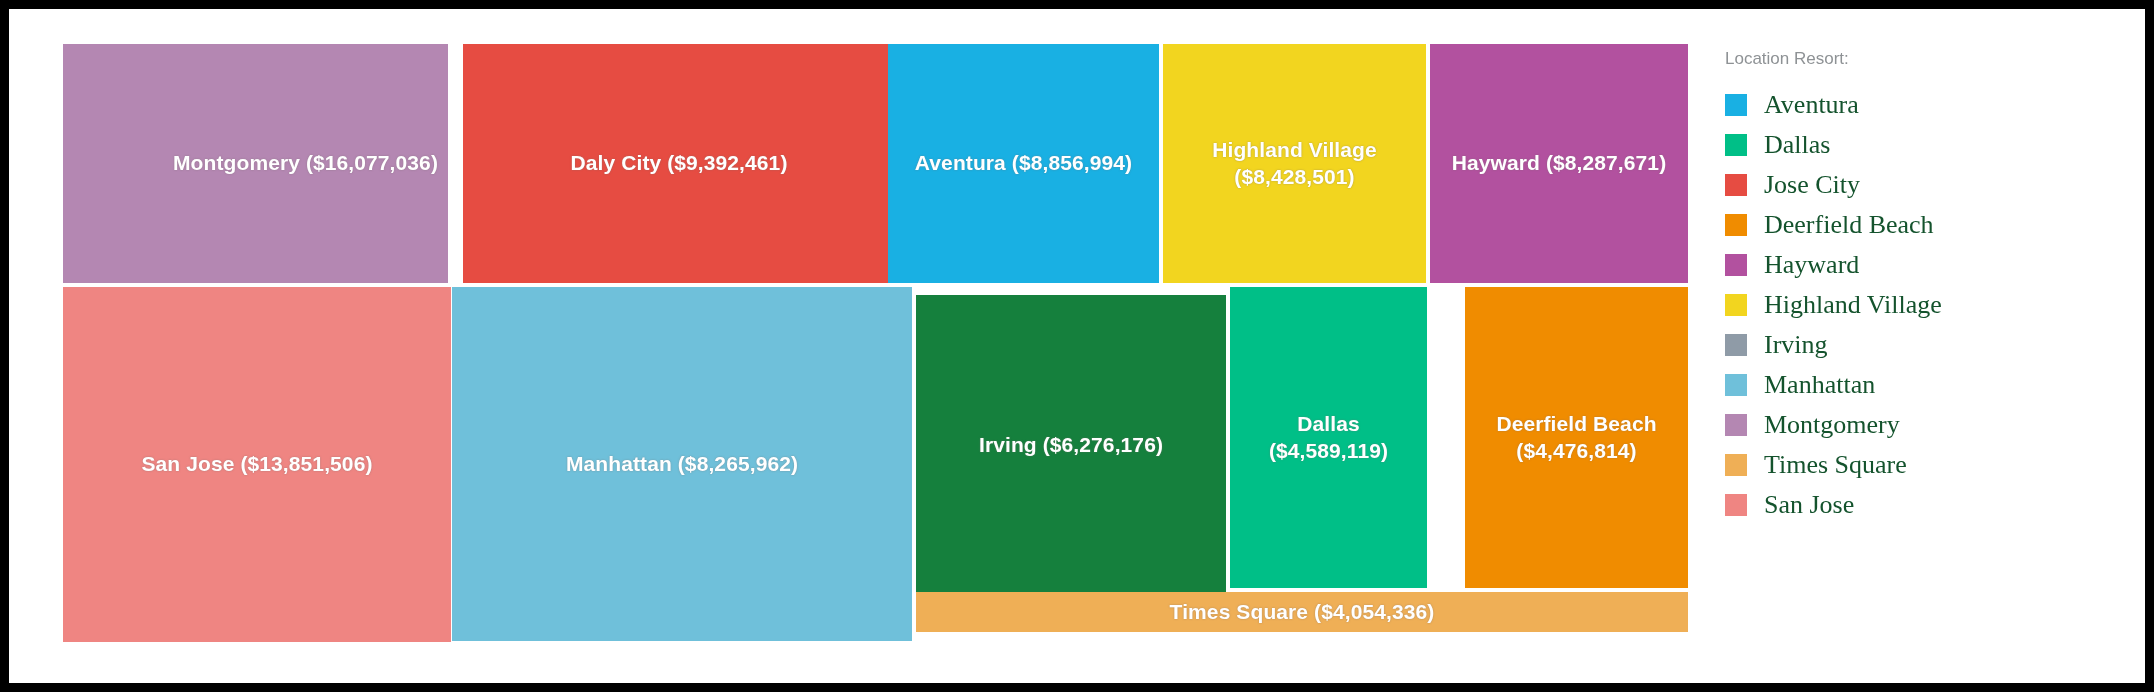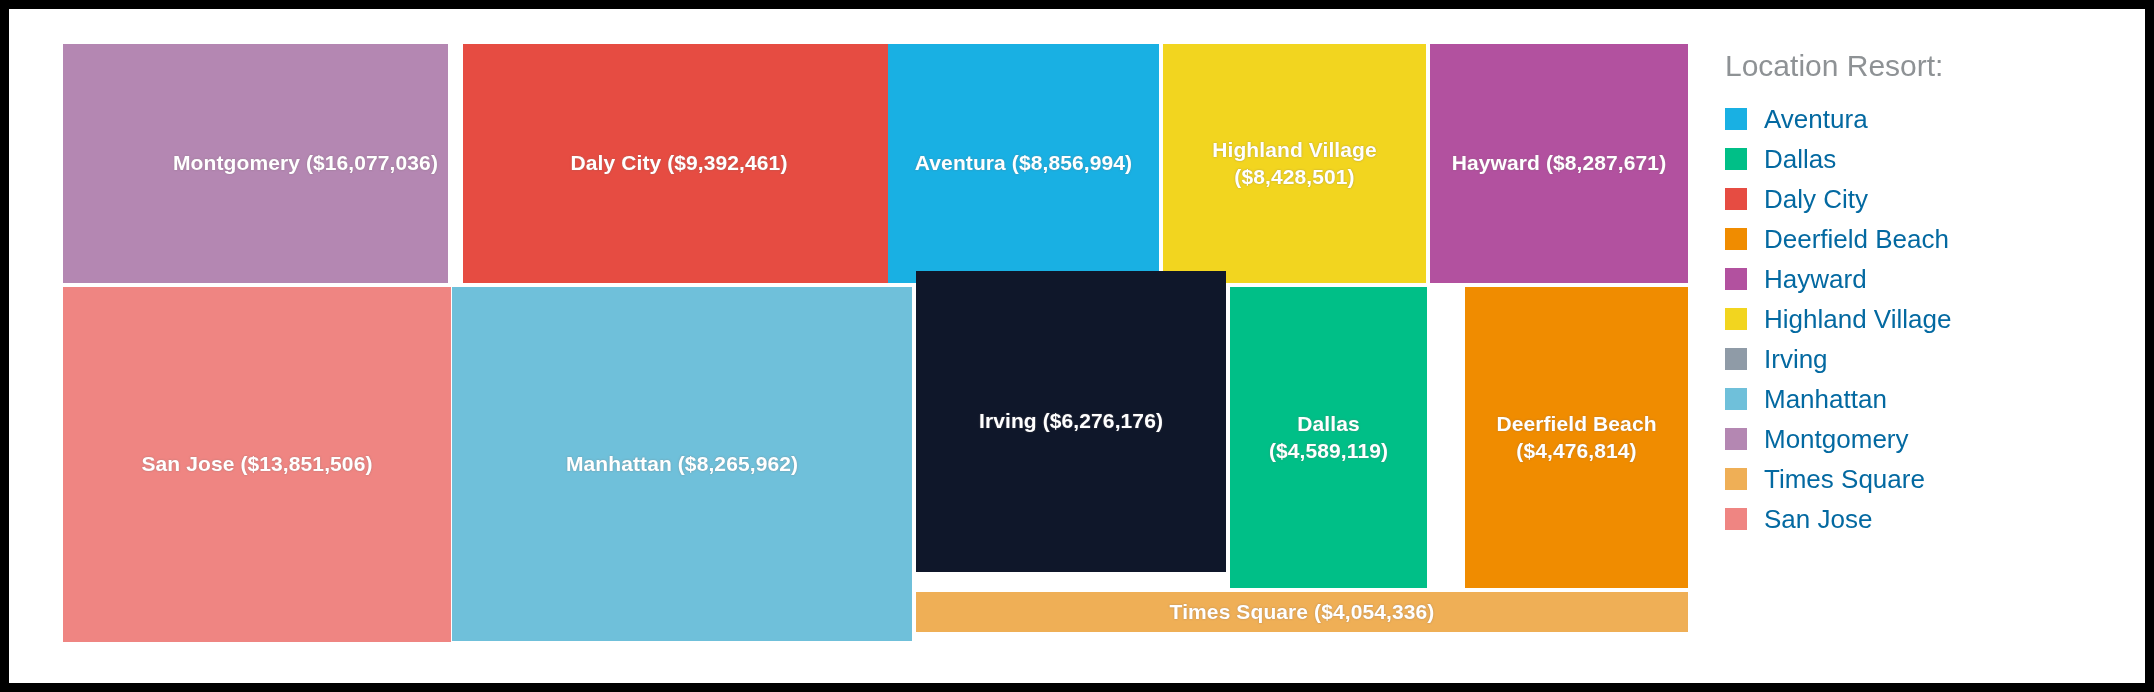--- a/index.html
+++ b/index.html
@@ -48,41 +48,42 @@
     letter-spacing: 0.1px;
     white-space: pre-line;
   }
   #legend {
     position: absolute;
     left: 1716px;
     top: 40px;
     width: 380px;
   }
   #legend-title {
-    font-size: 30px;
+    font-size: 17px;
     color: #8e9295;
     margin-bottom: 16px;
     white-space: nowrap;
   }
   .legend-row {
     display: flex;
     align-items: center;
     height: 40px;
   }
   .legend-swatch {
     width: 22px;
     height: 22px;
     flex: 0 0 22px;
     margin-right: 17px;
   }
   .legend-text {
     font-size: 26px;
-    color: #0369a1;
+    color: #14532d;
     white-space: nowrap;
     line-height: 1;
+    font-family: Liberation Serif, serif;
   }
 </style>
 </head>
 <body>
 
 <div id="viz-frame">
 
   <div id="treemap">
       <div class="tile" style="left: 0px; top: 0px; width: 385px; height: 239px; background: rgb(180, 135, 178); justify-content: flex-end;">
         <div class="tile-label">Montgomery ($16,077,036)</div>
@@ -99,21 +100,21 @@
       </div>
       <div class="tile" style="left: 1367px; top: 0px; width: 258px; height: 239px; background: rgb(178, 81, 159);">
         <div class="tile-label">Hayward ($8,287,671)</div>
       </div>
       <div class="tile" style="left: 0px; top: 243px; width: 388px; height: 355px; background: rgb(239, 133, 130);">
         <div class="tile-label">San Jose ($13,851,506)</div>
       </div>
       <div class="tile" style="left: 389px; top: 243px; width: 460px; height: 354px; background: rgb(111, 192, 218);">
         <div class="tile-label">Manhattan ($8,265,962)</div>
       </div>
-      <div class="tile" style="left: 853px; top: 227px; width: 310px; height: 301px; background: #0f172a;">
+      <div class="tile" style="left: 853px; top: 251px; width: 310px; height: 301px; background: #15803d;">
         <div class="tile-label">Irving ($6,276,176)</div>
       </div>
       <div class="tile" style="left: 1167px; top: 243px; width: 197px; height: 301px; background: rgb(0, 191, 135);">
         <div class="tile-label">Dallas ($4,589,119)</div>
       </div>
       <div class="tile" style="left: 1402px; top: 243px; width: 223px; height: 301px; background: rgb(240, 140, 0);">
         <div class="tile-label">Deerfield Beach
 ($4,476,814)</div>
       </div>
       <div class="tile" style="left: 853px; top: 548px; width: 772px; height: 40px; background: rgb(239, 175, 86);">
@@ -127,21 +128,21 @@
         <div class="legend-row">
           <span class="legend-swatch" style="background: rgb(25, 176, 227);"></span>
           <span class="legend-text">Aventura</span>
         </div>
         <div class="legend-row">
           <span class="legend-swatch" style="background: rgb(0, 191, 135);"></span>
           <span class="legend-text">Dallas</span>
         </div>
         <div class="legend-row">
           <span class="legend-swatch" style="background: rgb(230, 76, 66);"></span>
-          <span class="legend-text">Daly City</span>
+          <span class="legend-text">Jose City</span>
         </div>
         <div class="legend-row">
           <span class="legend-swatch" style="background: rgb(240, 140, 0);"></span>
           <span class="legend-text">Deerfield Beach</span>
         </div>
         <div class="legend-row">
           <span class="legend-swatch" style="background: rgb(178, 81, 159);"></span>
           <span class="legend-text">Hayward</span>
         </div>
         <div class="legend-row">

